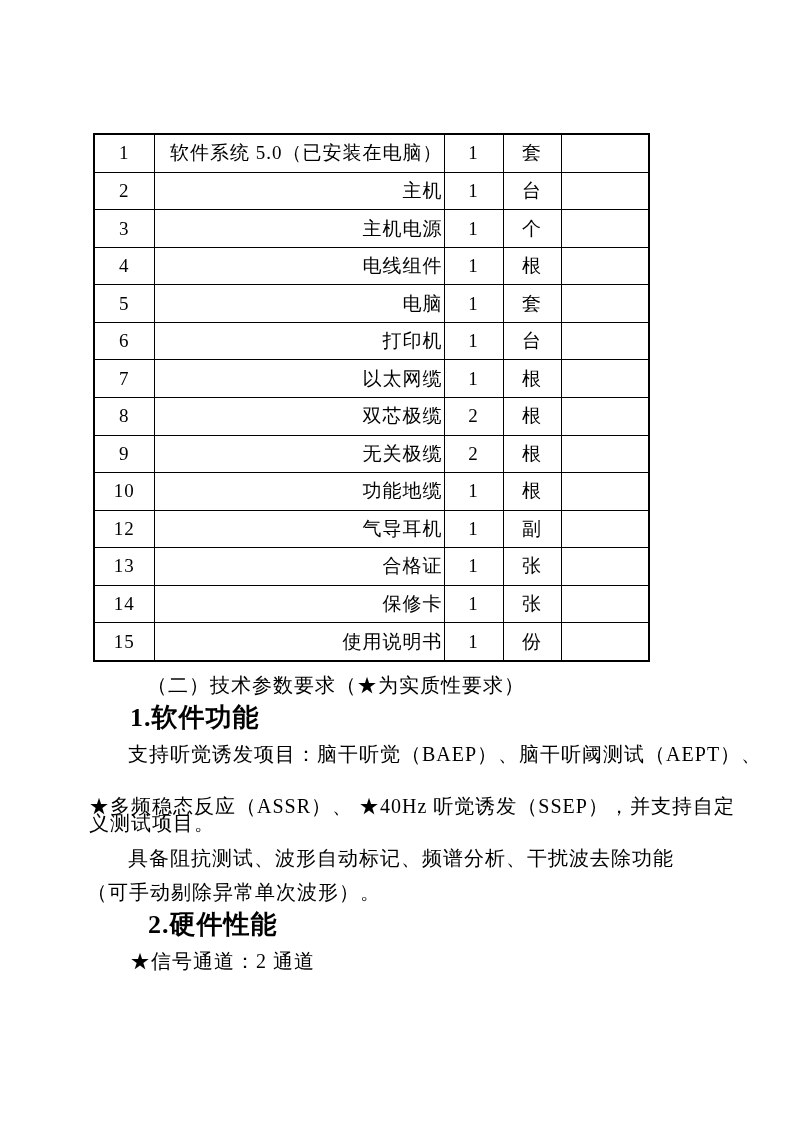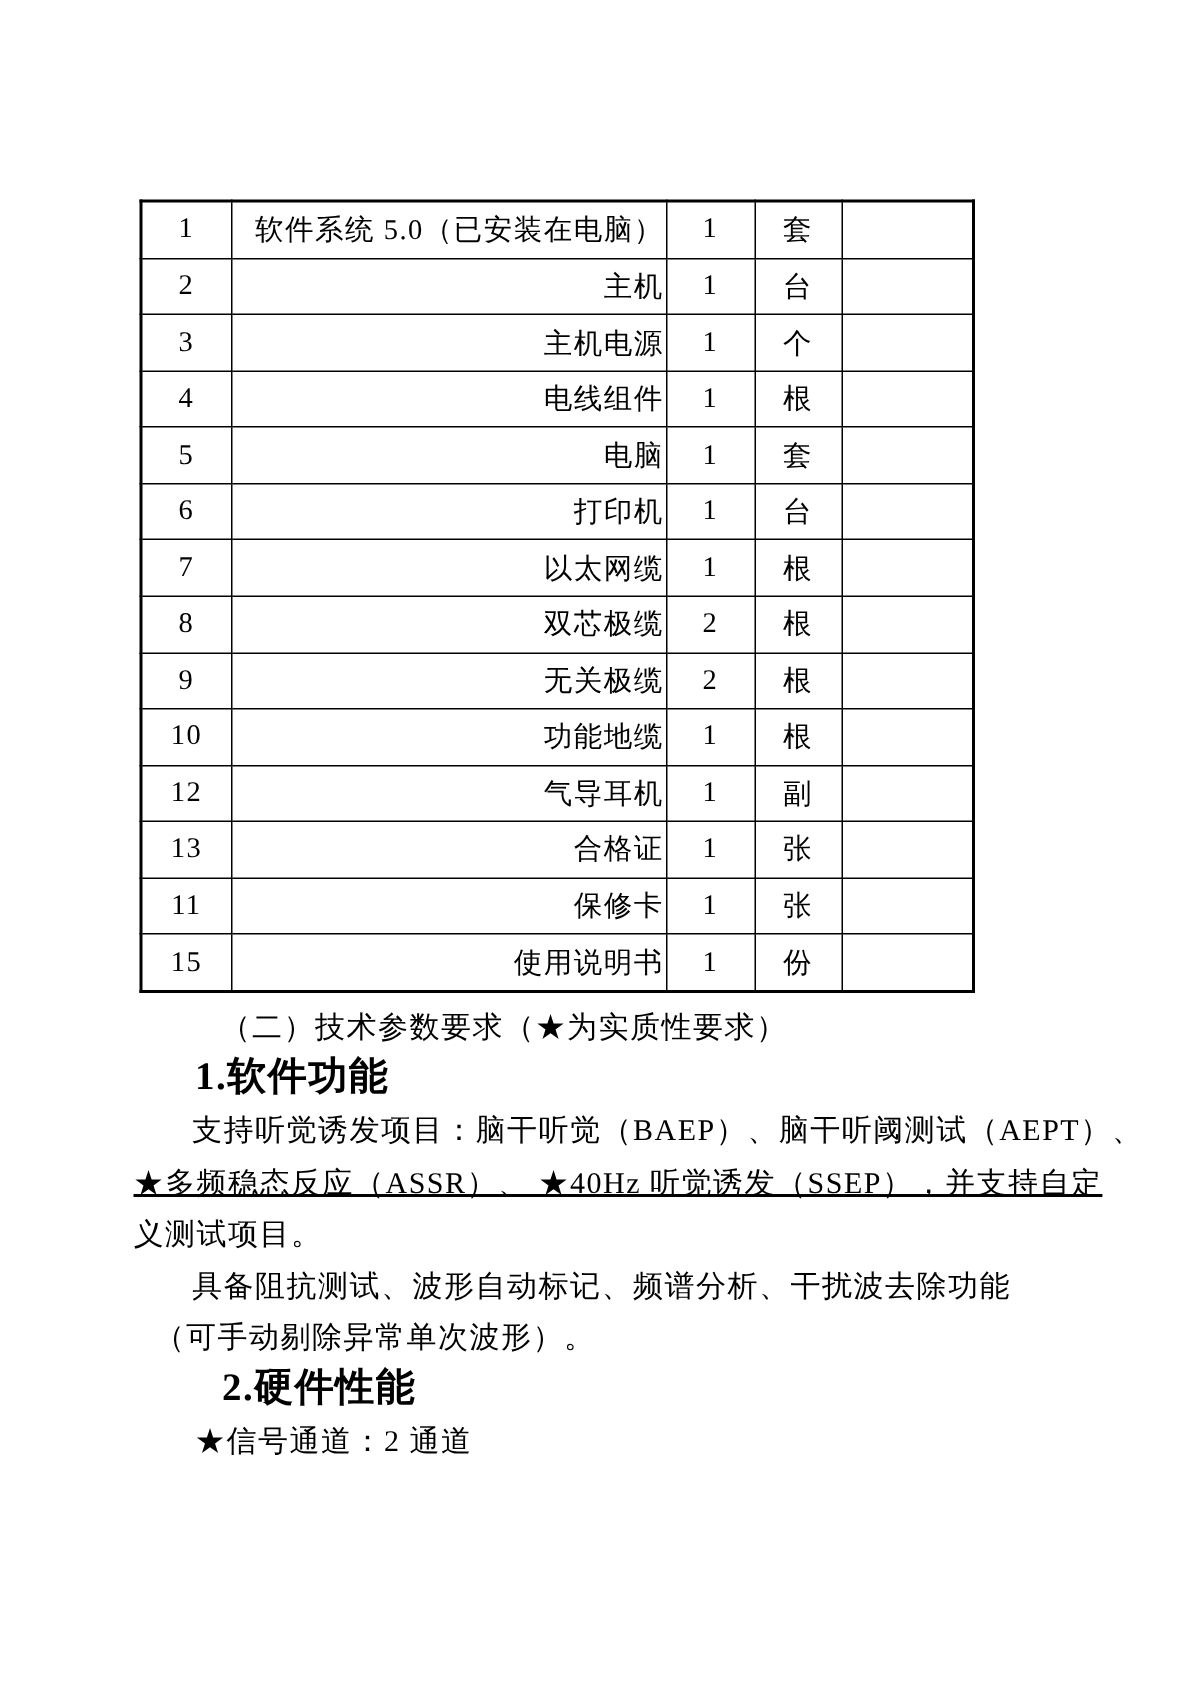--- a/index.html
+++ b/index.html
@@ -147,21 +147,21 @@
         <td class="c-rem"></td>
       </tr>
       <tr>
         <td class="c-no">13</td>
         <td class="c-name">合格证</td>
         <td class="c-qty">1</td>
         <td class="c-unit">张</td>
         <td class="c-rem"></td>
       </tr>
       <tr>
-        <td class="c-no">11</td>
+        <td class="c-no">14</td>
         <td class="c-name">保修卡</td>
         <td class="c-qty">1</td>
         <td class="c-unit">张</td>
         <td class="c-rem"></td>
       </tr>
       <tr>
         <td class="c-no">15</td>
         <td class="c-name">使用说明书</td>
         <td class="c-qty">1</td>
         <td class="c-unit">份</td>
@@ -169,25 +169,25 @@
       </tr>
     </tbody>
   </table>
 
   <div class="txtline" style="left:135px; top:673px;margin-left:12px;">（二）技术参数要求（★为实质性要求）</div>
 
   <div class="txtline bold" style="left:130px; top:706px;">1.软件功能</div>
 
   <div class="txtline" style="left:128px; top:742px;">支持听觉诱发项目：脑干听觉（BAEP）、脑干听阈测试（AEPT）、</div>
 
-  <div class="txtline" style="left:89px; top:777px;text-decoration:underline;">★多频稳态反应（ASSR）、 ★40Hz 听觉诱发（SSEP），并支持自定</div>
+  <div class="txtline" style="left:89px; top:794px;">★多频稳态反应（ASSR）、 ★40Hz 听觉诱发（SSEP），并支持自定</div>
 
   <div class="txtline" style="left:89px; top:811px;">义测试项目。</div>
 
   <div class="txtline" style="left:128px; top:846px;">具备阻抗测试、波形自动标记、频谱分析、干扰波去除功能</div>
 
-  <div class="txtline" style="left:87px; top:880px;margin-left:16px;">（可手动剔除异常单次波形）。</div>
+  <div class="txtline" style="left:87px; top:880px;">（可手动剔除异常单次波形）。</div>
 
   <div class="txtline bold" style="left:126px; top:913px;margin-left:22px;">2.硬件性能</div>
 
   <div class="txtline" style="left:130px; top:949px;">★信号通道：2 通道</div>
 
 </div>
 
 </body></html>

